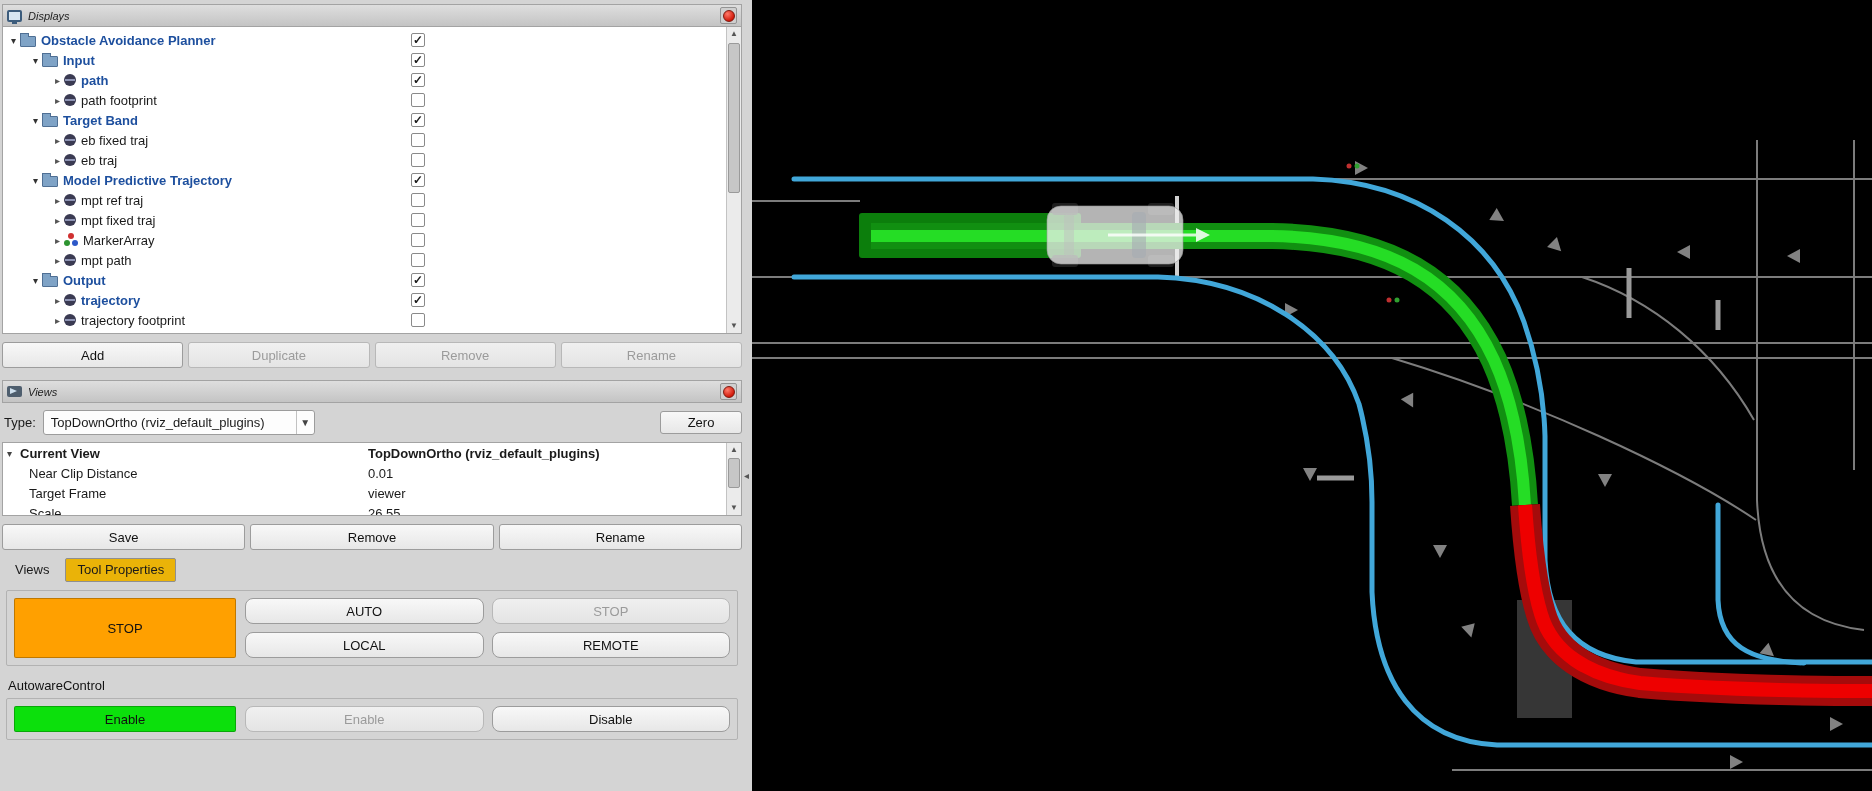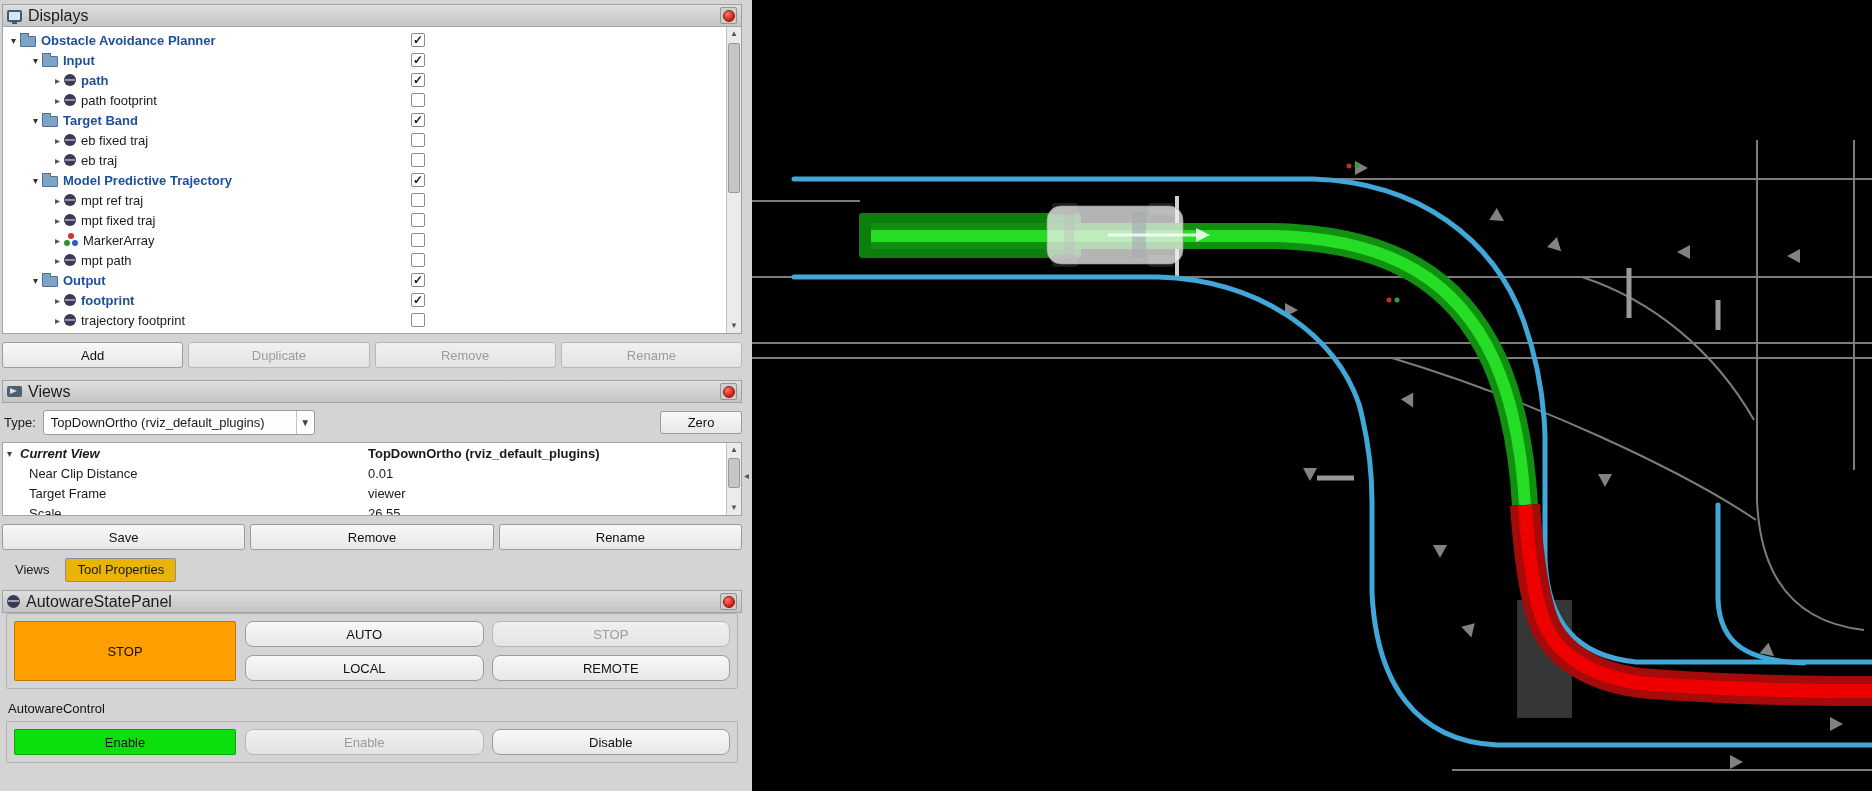--- a/index.html
+++ b/index.html
@@ -8,21 +8,21 @@
     width:1872px; height:791px; overflow:hidden;
     font-family:"Liberation Sans", sans-serif;
     background:#d4d4d4; display:flex; font-size:13px; color:#1a1a1a;
   }
   
   .dock { width:744px; padding:4px 2px 0 2px; background:#d4d4d4; position:relative; }
   .titlebar {
     height:23px; display:flex; align-items:center; gap:6px; padding:0 4px;
     background:linear-gradient(#dedede,#c4c4c4); border:1px solid #a3a3a3;
   }
-  .titlebar .ttext { font-size:16px; color:#1c1c1c; }
+  .titlebar .ttext { font-size:11px; color:#1c1c1c;font-style:italic; }
   .closebox {
     margin-left:auto; width:17px; height:17px; background:#cfcfcf; border:1px solid #949494;
     display:flex; align-items:center; justify-content:center; border-radius:2px;
   }
   .reddot {
     width:12px; height:12px; border-radius:50%;
     background:radial-gradient(circle at 35% 30%, #ff7a6a, #cf1405 75%);
     border:1px solid #7e1a10;
   }
   
@@ -74,21 +74,21 @@
     width:272px; height:25px; background:#fdfdfd; border:1px solid #9c9c9c; border-radius:3px;
     display:flex; align-items:center; padding:0 0 0 7px; font-size:13px;
   }
   .combo .cval { flex:1; white-space:nowrap; overflow:hidden; }
   .combo .carr { width:18px; text-align:center; color:#444; font-size:10px; border-left:1px solid #c2c2c2; align-self:stretch; display:flex; align-items:center; justify-content:center; }
   .zero { margin-left:auto; width:82px; height:23px; flex:none; }
   .propgrid { background:#fff; border:1px solid #a3a3a3; height:74px; position:relative; overflow:hidden; font-size:13px; }
   .prow { height:20px; display:flex; align-items:center; position:relative; }
   .prow .pname { position:absolute; left:26px; white-space:nowrap; }
   .prow .pval  { position:absolute; left:365px; white-space:nowrap; }
-  .prow.hdr .pname { left:17px; font-weight:bold;font-style:italic; }
+  .prow.hdr .pname { left:17px; font-weight:bold; }
   .prow.hdr .pval  { font-weight:bold; }
   .prow .harr { position:absolute; left:4px; font-size:10px; color:#444; }
   
   .tabs { display:flex; align-items:center; gap:5px; margin-top:7px; padding-left:2px; height:25px; }
   .tab { height:24px; display:flex; align-items:center; padding:0 11px; font-size:13px; }
   .tab.selected { background:#d4d4d4; }
   .tab.raised { background:#eab308; border:1px solid #8f8f8f; border-radius:2px; }
   
   .aw-panel { margin-top:8px; }
   .sectlabel { font-size:13px; margin:12px 0 5px 6px; color:#111; }
@@ -194,21 +194,21 @@
         </div>
         <div class="trow">
           <span class="arrow exp" style="margin-left: 26px;">▾</span>
           <span class="ticn icon-folder"></span>
           <span class="tlabel emph">Output</span>
           <span class="cb">✓</span>
         </div>
         <div class="trow">
           <span class="arrow" style="margin-left: 48px;">▸</span>
           <span class="ticn icon-display"></span>
-          <span class="tlabel emph">footprint</span>
+          <span class="tlabel emph">trajectory</span>
           <span class="cb">✓</span>
         </div>
         <div class="trow">
           <span class="arrow" style="margin-left: 48px;">▸</span>
           <span class="ticn icon-display"></span>
           <span class="tlabel">trajectory footprint</span>
           <span class="cb"></span>
         </div>
         <div class="vscroll">
         <div class="sarrow up">▲</div>
@@ -269,27 +269,20 @@
         <div class="btn">Remove</div>
         <div class="btn">Rename</div>
       </div>
     <div class="tabs" id="panel-tabs">
         <div class="tab selected">Views</div>
         <div class="tab raised">Tool Properties</div>
       </div>
   </section>
 
   <section class="aw-panel">
-    <header class="titlebar">
-      <span class="icon-globe"></span>
-      <span class="ttext">AutowareStatePanel</span>
-      <span class="closebox">
-          <span class="reddot"></span>
-        </span>
-    </header>
     <div class="groupbox">
       <div class="og">
         <div class="bigstate" id="om-state" style="background: rgb(255, 160, 0);">STOP</div>
         <div class="gridbtns" id="om-buttons">
             <div class="btn">AUTO</div>
             <div class="btn disabled">STOP</div>
             <div class="btn">LOCAL</div>
             <div class="btn">REMOTE</div>
           </div>
       </div>

